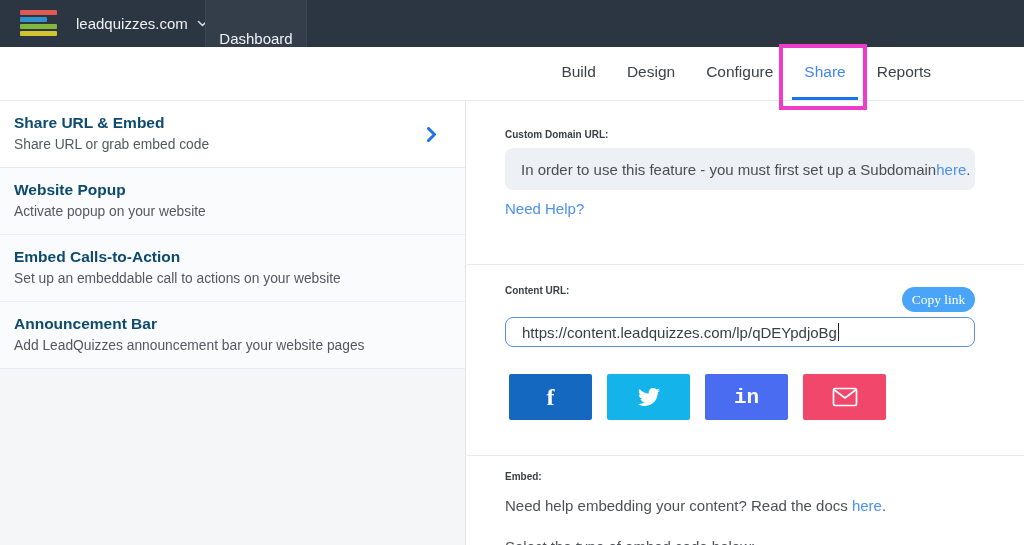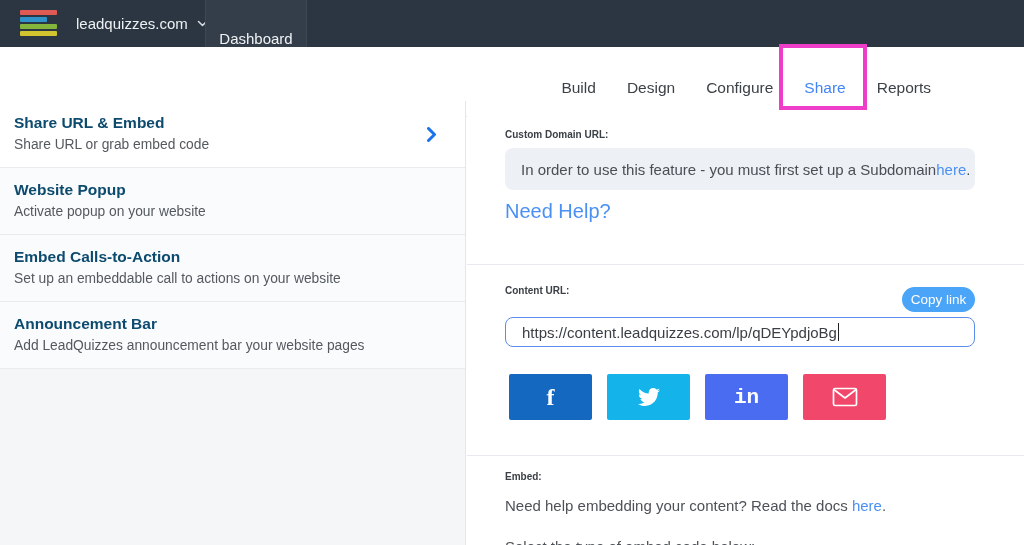--- a/index.html
+++ b/index.html
@@ -13,21 +13,21 @@
   .nav-account { position:absolute; left:76px; top:0; height:47px; display:flex; align-items:center; gap:9px;
                  color:#eef1f3; font-size:15px; cursor:pointer; }
   .nav-cell { position:absolute; left:205px; top:0; width:102px; height:47px; background:#333e4a;
               border-left:1px solid #3d4855; border-right:1px solid #3d4855;
               display:flex; align-items:flex-end; justify-content:center;
               color:#f0f2f4; font-size:15px; cursor:pointer; }
 
   
   .tabrow { position:absolute; top:47px; left:0; width:1024px; height:54px; background:#fff;
             border-bottom:1px solid #e6e9ee; display:flex; justify-content:flex-end;
-            align-items:stretch; gap:7px; padding-right:81px;margin-top:16px; }
+            align-items:stretch; gap:7px; padding-right:81px; }
   .tab { display:flex; align-items:center; padding:0 12px; font-size:15.5px; color:#3c4247;
          cursor:pointer; border-bottom:3px solid transparent; }
   .tab.active { color:#4285f4; border-bottom:3px solid #1a73e8; }
   .share-annotation { position:absolute; left:779px; top:44px; width:88px; height:66px;
                       border:4px solid #ee3ec9; z-index:6; pointer-events:none; }
 
   
   .sidebar { position:absolute; top:101px; left:0; width:466px; height:444px;
              background:#f5f6f8; border-right:1px solid #e3e6eb; }
   .side-item { position:relative; height:67px; padding:13px 16px 0 14px;
@@ -38,25 +38,25 @@
   .side-chevron { position:absolute; right:28px; top:26px; }
 
   
   .main { position:absolute; top:101px; left:467px; width:557px; height:444px; background:#fff; }
   .hdivider { position:absolute; left:0; width:557px; height:1px; background:#e8eaef; }
   .sec-label { position:absolute; left:38px; font-size:10px; font-weight:bold; color:#3b4046; }
   .notice-box { position:absolute; left:38px; top:47px; width:470px; height:42px; background:#edf0f4;
                 border-radius:8px; display:flex; align-items:center; padding:0 16px;
                 font-size:15px; color:#4a4f55; white-space:nowrap; }
   a.link { color:#4a90f2; text-decoration:none; cursor:pointer; }
-  .needhelp { position:absolute; left:38px; top:99px; font-size:20px; }
+  .needhelp { position:absolute; left:38px; top:99px; font-size:15px; }
 
   .copy-btn { position:absolute; right:49px; top:186px; width:73px; height:25px; background:#4aa5f8;
               border:none; border-radius:13px; color:#fff; font-size:13.5px;
-              font-family:Liberation Sans, sans-serif; cursor:pointer; }
+              font-family:Liberation Serif, serif; cursor:pointer; }
   .url-input { position:absolute; left:38px; top:216px; width:470px; height:30px;
                border:1.5px solid #5b8def; border-radius:8px; background:#fff;
                display:flex; align-items:center; padding:0 16px; font-size:15px; color:#3a3f45;
                white-space:nowrap; overflow:hidden; cursor:text; }
   .caret { display:inline-block; width:1px; height:18px; background:#1f2327; margin-left:1px; }
 
   .social-row { position:absolute; left:42px; top:273px; display:flex; gap:15px; }
   .social-btn { width:83px; height:46px; border:none; border-radius:2px; cursor:pointer;
                 display:flex; align-items:center; justify-content:center; color:#fff; }
   .social-btn .glyph { font-size:21px; font-weight:bold; font-family:Liberation Mono, monospace; }

